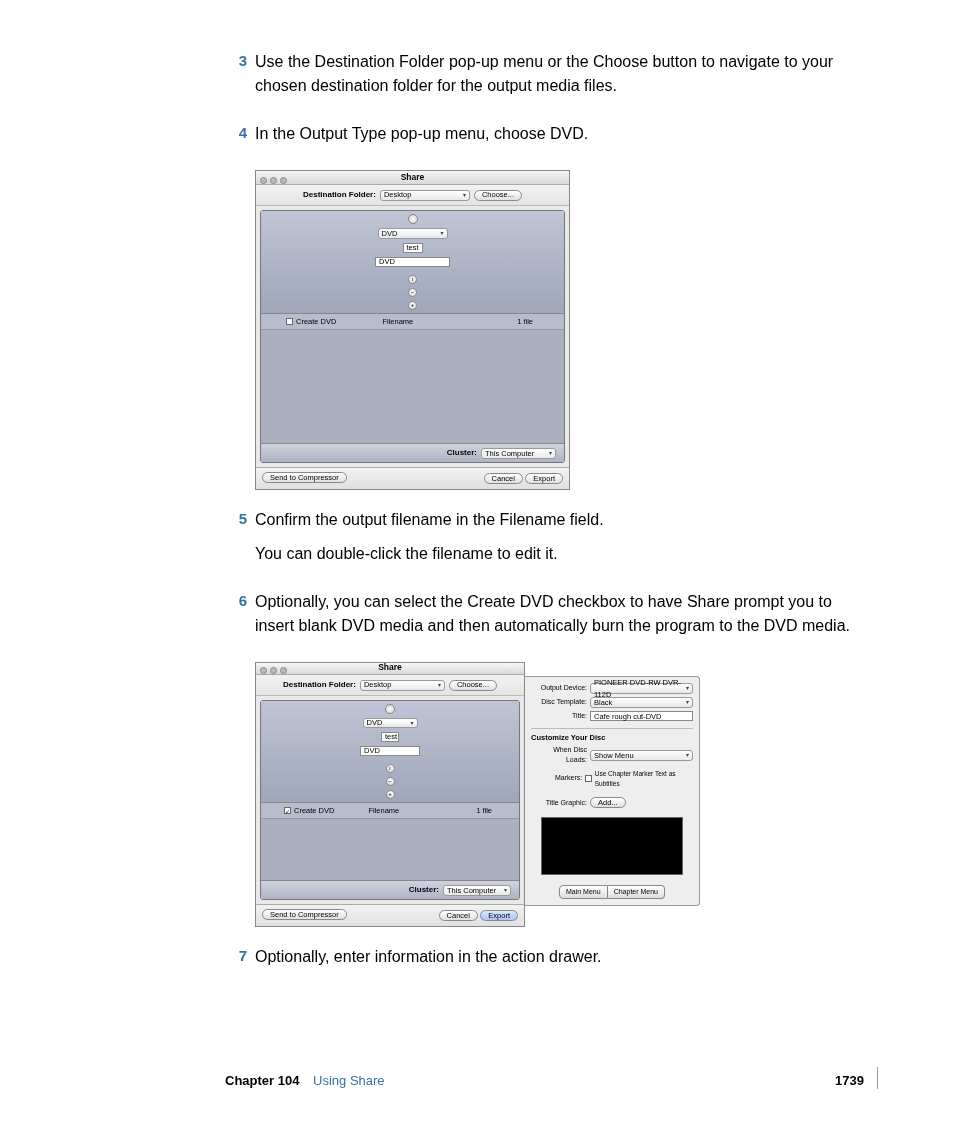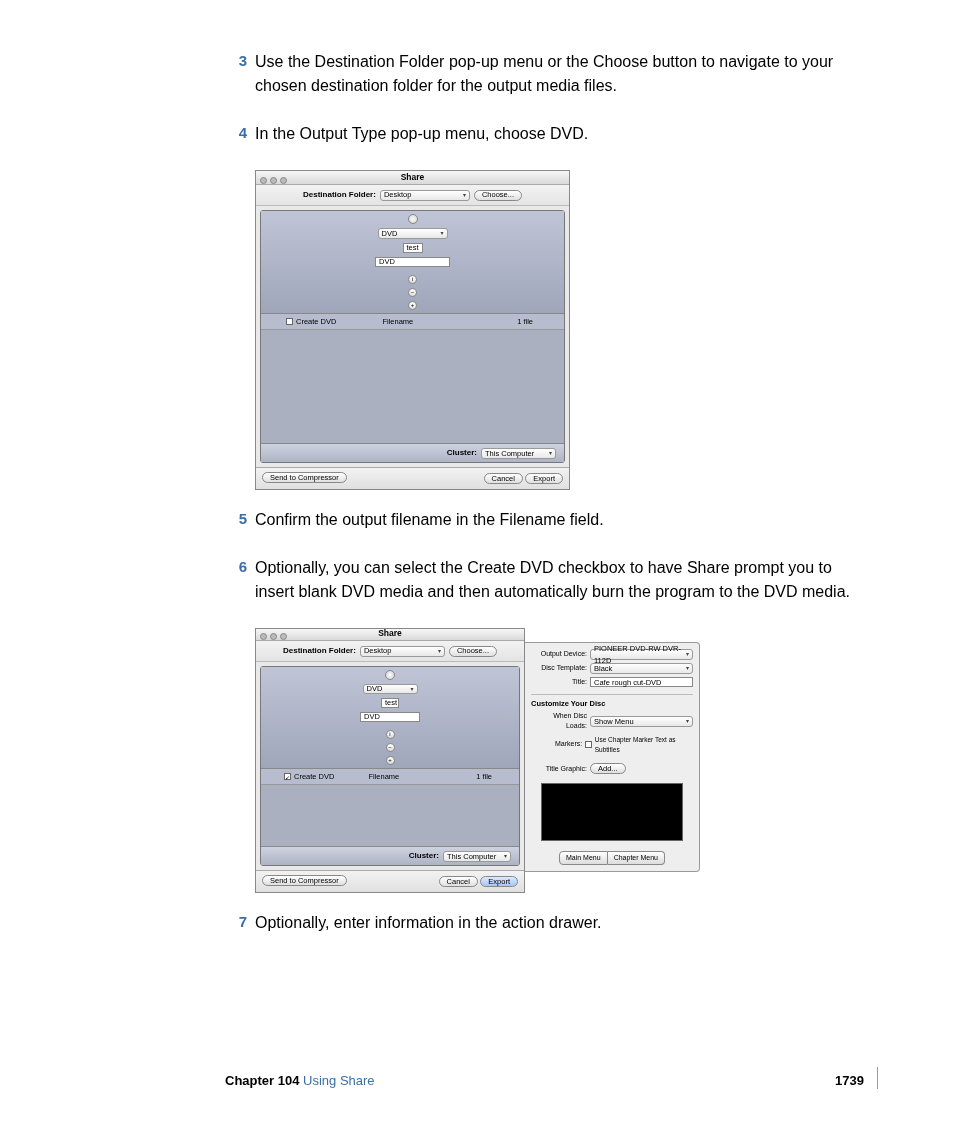--- a/index.html
+++ b/index.html
@@ -164,21 +164,21 @@
     bottom: 55px;
     left: 225px;
     right: 80px;
     display: flex;
     justify-content: space-between;
     font-size: 13px;
     border-top: none;
   }
   .footer .right-line { position:absolute; right:-4px; top:-4px; height:22px; border-right:1px solid #999; }
   .chapter-label { }
-  .chapter-name { color:#3b6ea5; }
+  .chapter-name { color:#3b6ea5; margin-left:10px; }
 </style>
 </head>
 <body>
 
 <div class="content">
 
   <div class="step">
     <div class="step-num">3</div>
     <div class="step-body">
       <p>Use the Destination Folder pop-up menu or the Choose button to navigate to your chosen destination folder for the output media files.</p>
@@ -262,20 +262,21 @@
             </span>
         </span>
       </div>
     </div>
   </div>
 
   <div class="step">
     <div class="step-num">5</div>
     <div class="step-body">
       <p>Confirm the output filename in the Filename field.</p>
+      <p>You can double-click the filename to edit it.</p>
     </div>
   </div>
 
   <div class="step">
     <div class="step-num">6</div>
     <div class="step-body">
       <p>Optionally, you can select the Create DVD checkbox to have Share prompt you to insert blank DVD media and then automatically burn the program to the DVD media.</p>
     </div>
   </div>
 

